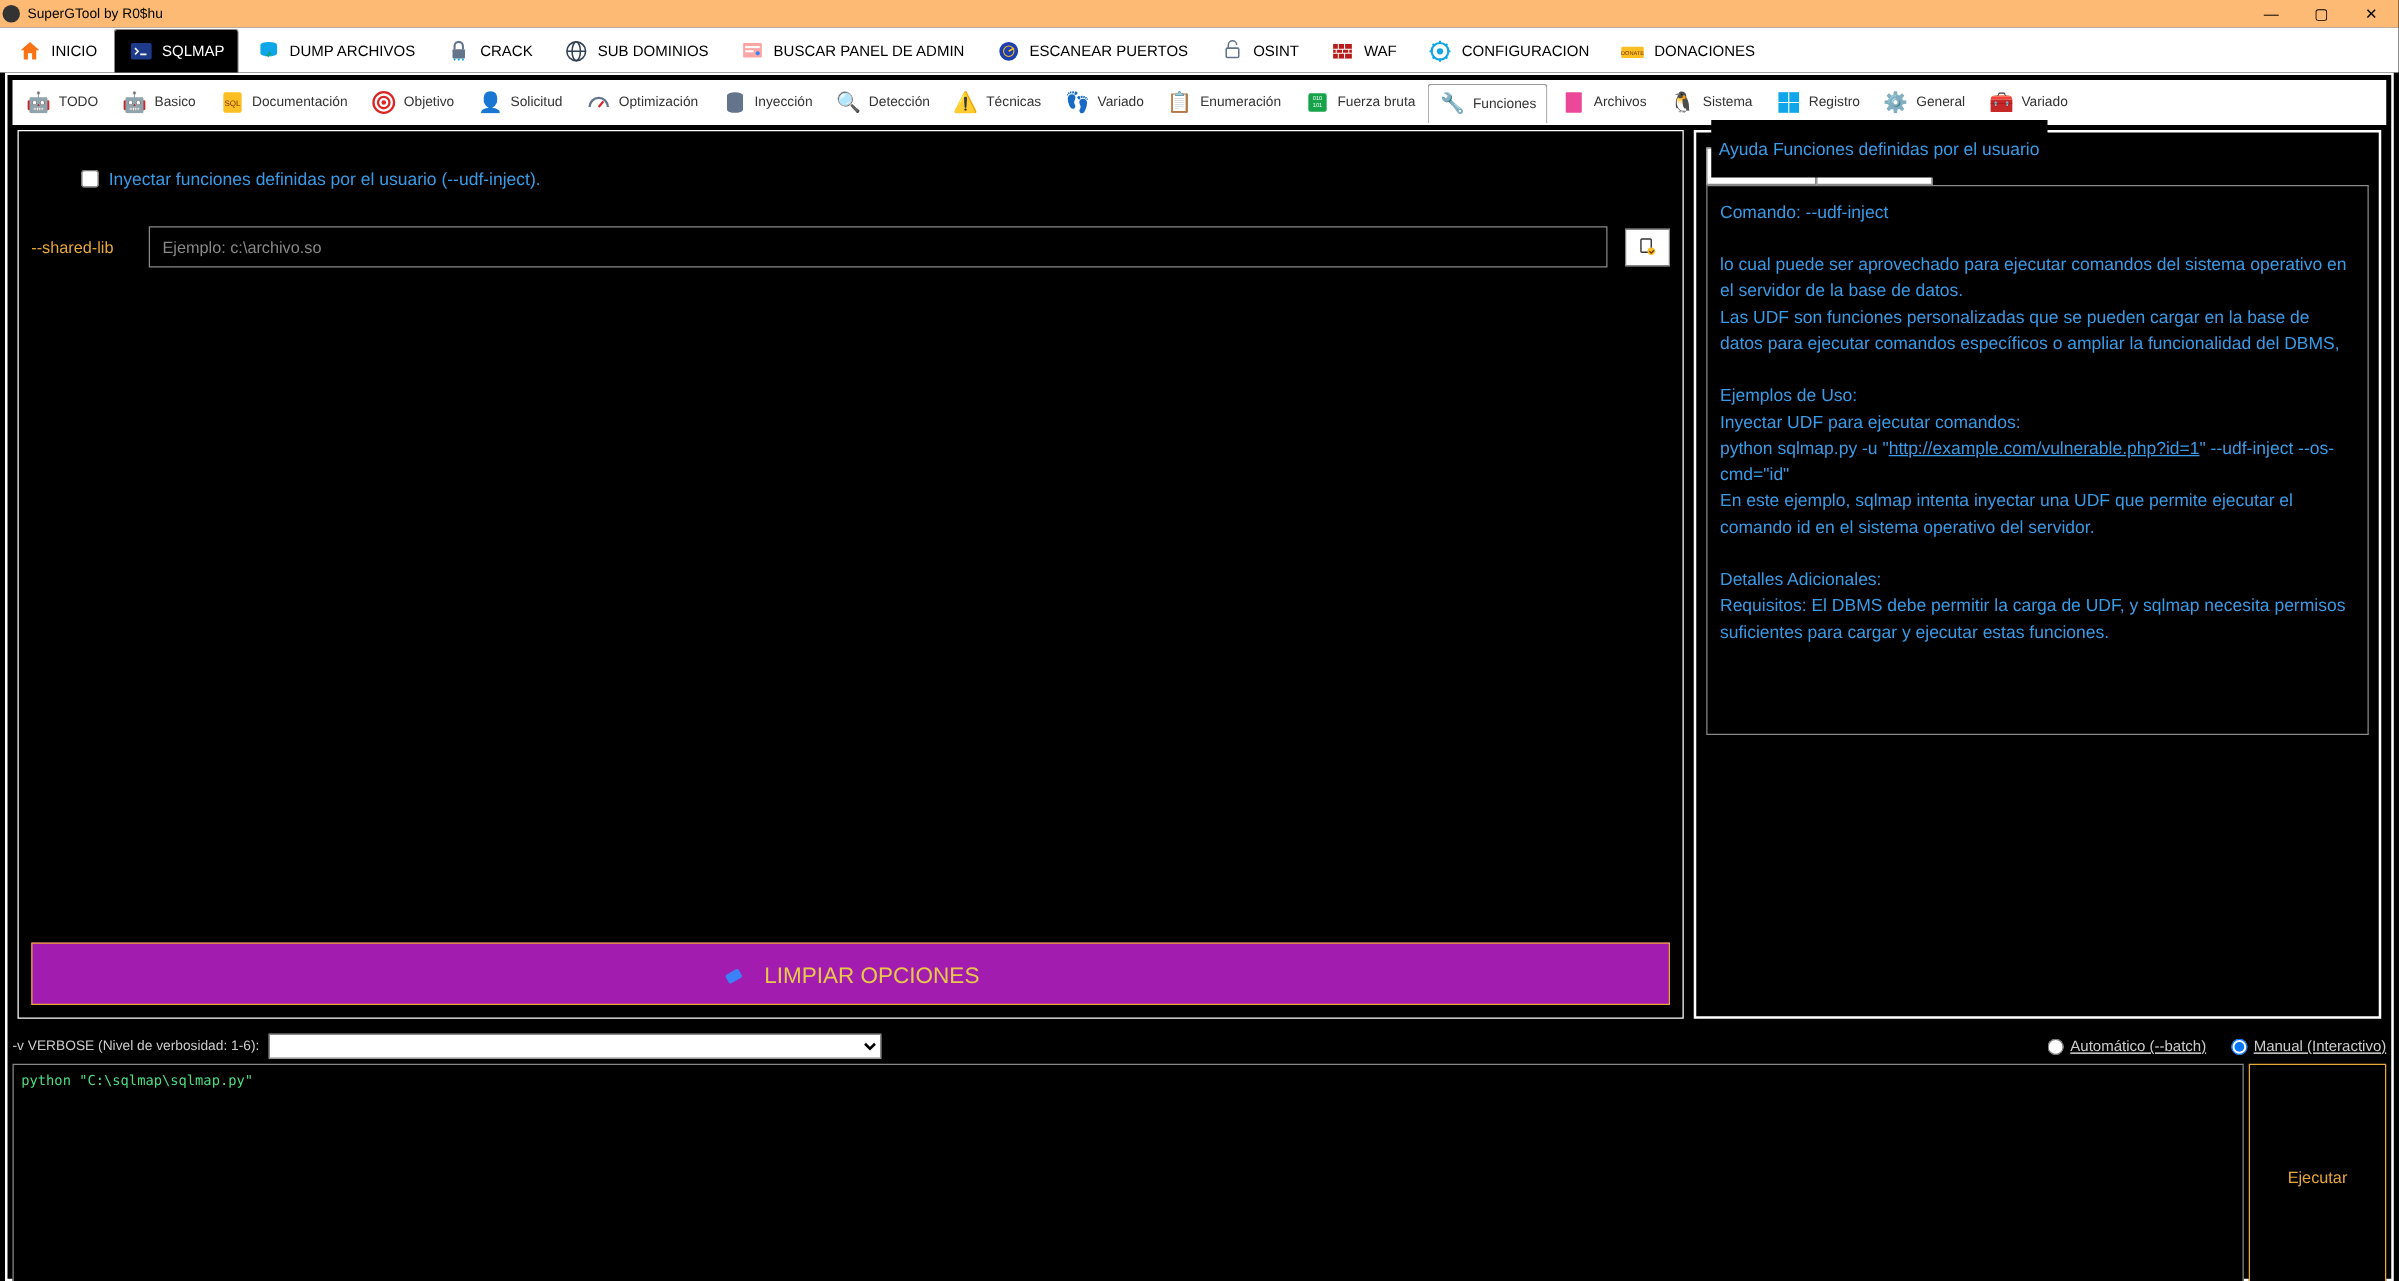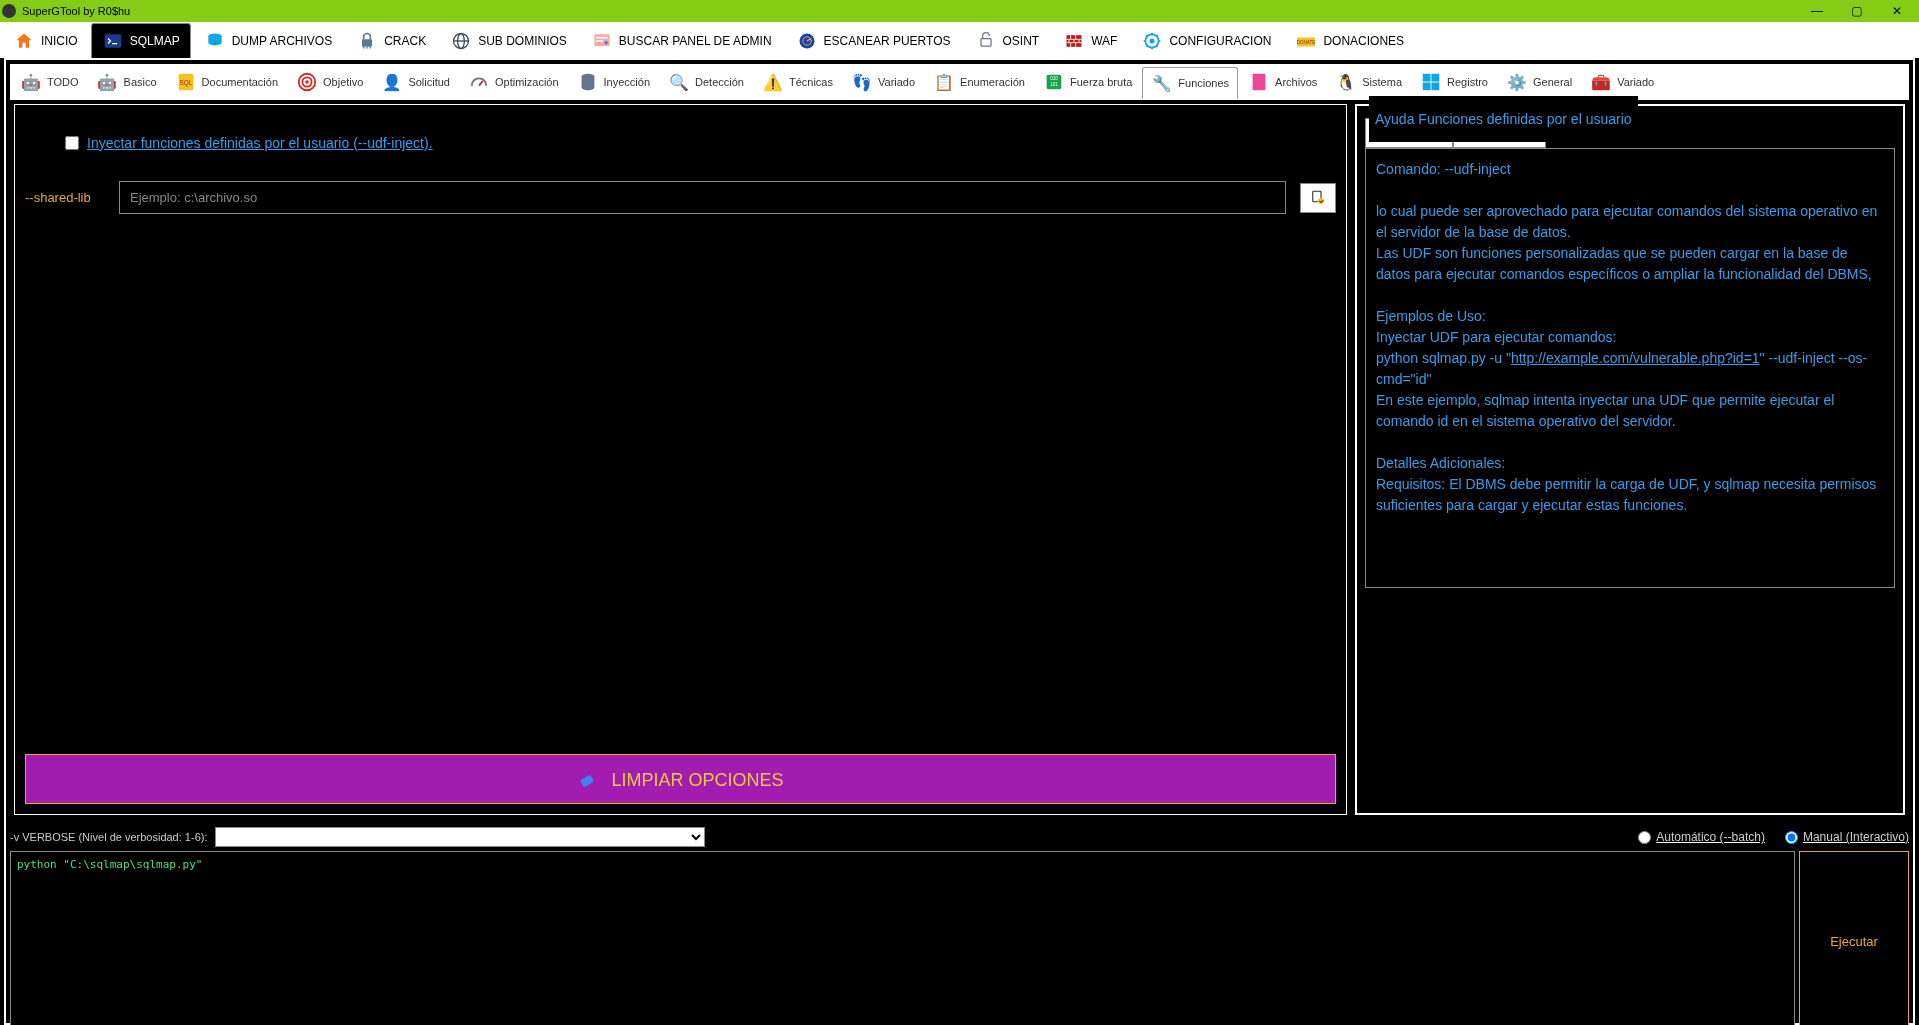--- a/index.html
+++ b/index.html
@@ -1,19 +1,19 @@
 <!DOCTYPE html>
 <html><head>
 <meta charset="utf-8">
 <style>
 * { margin: 0; padding: 0; box-sizing: border-box; font-family: 'Segoe UI', Tahoma, sans-serif; }
 body { background: #000; color: #fff; width: 1919px; height: 1025px; overflow: hidden; }
 
 
-.titlebar { height: 22px; background: #84cc16; display: flex; align-items: center; justify-content: space-between; padding: 0 2px; }
+.titlebar { height: 22px; background: #fdba74; display: flex; align-items: center; justify-content: space-between; padding: 0 2px; }
 .titlebar-left { display: flex; align-items: center; gap: 6px; }
 .titlebar-icon { width: 14px; height: 14px; background: #333; border-radius: 50%; }
 .titlebar-title { font-size: 11px; color: #000; }
 .titlebar-controls { display: flex; gap: 0; }
 .titlebar-btn { width: 40px; height: 22px; display: flex; align-items: center; justify-content: center; font-size: 12px; color: #000; cursor: pointer; }
 
 
 .main-tabs { background: #fff; display: flex; align-items: center; height: 36px; padding: 0 2px; gap: 2px; }
 .main-tab { display: flex; align-items: center; gap: 6px; padding: 6px 10px; font-size: 12px; color: #000000; cursor: pointer; border: 1px solid transparent; border-bottom: none; }
 .main-tab.active { background: #000; color: #fff; border: 1px solid #888; border-bottom: none; border-radius: 3px 3px 0 0; }
@@ -28,21 +28,21 @@
 .sub-tab.active { background: #fff; border: 1px solid #999; border-bottom: 1px solid #fff; border-radius: 3px 3px 0 0; position: relative; top: 1px; }
 .sub-icon { width: 22px; height: 22px; display: flex; align-items: center; justify-content: center; font-size: 16px; }
 
 
 .work-area { display: flex; height: calc(100% - 36px - 200px); gap: 8px; padding: 4px; }
 .left-panel { flex: 1; border: 1px solid #fff; display: flex; flex-direction: column; padding: 10px; position: relative; }
 .right-panel { width: 550px; border: 2px solid #fff; position: relative; padding: 12px 8px 8px; }
 
 .checkbox-row { display: flex; align-items: center; gap: 8px; margin: 20px 0 20px 40px; }
 .checkbox-row input[type=checkbox] { width: 14px; height: 14px; }
-.checkbox-label { color: #3a9be6; font-size: 14px; text-decoration: underline; }
+.checkbox-label { color: #3a9be6; font-size: 14px; }
 
 .input-row { display: flex; align-items: center; gap: 14px; margin: 10px 0; }
 .input-label { color: #e8a838; font-size: 13px; min-width: 80px; }
 .text-input { flex: 1; background: #000; border: 1px solid #888; color: #fff; padding: 8px 10px; font-size: 13px; }
 .text-input::placeholder { color: #888; }
 .browse-btn { width: 36px; height: 30px; background: #fff; border: 1px solid #888; display: flex; align-items: center; justify-content: center; cursor: pointer; }
 
 .clear-btn { margin-top: auto; border: 1px solid #e8a838; background: #a21caf; color: #e8c84a; font-size: 18px; font-weight: 500; padding: 12px; display: flex; align-items: flex-end; justify-content: center; gap: 10px; cursor: pointer; }
 .eraser-icon { width: 24px; height: 24px; }
 

